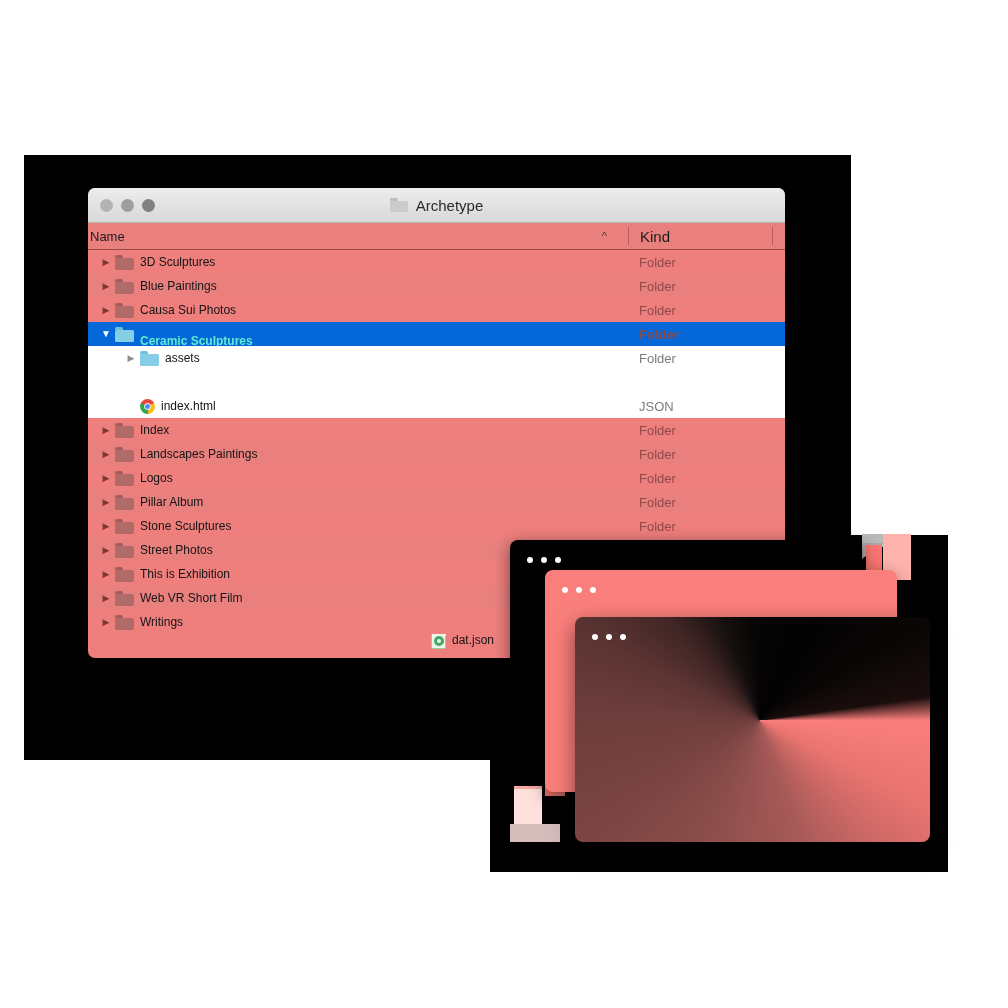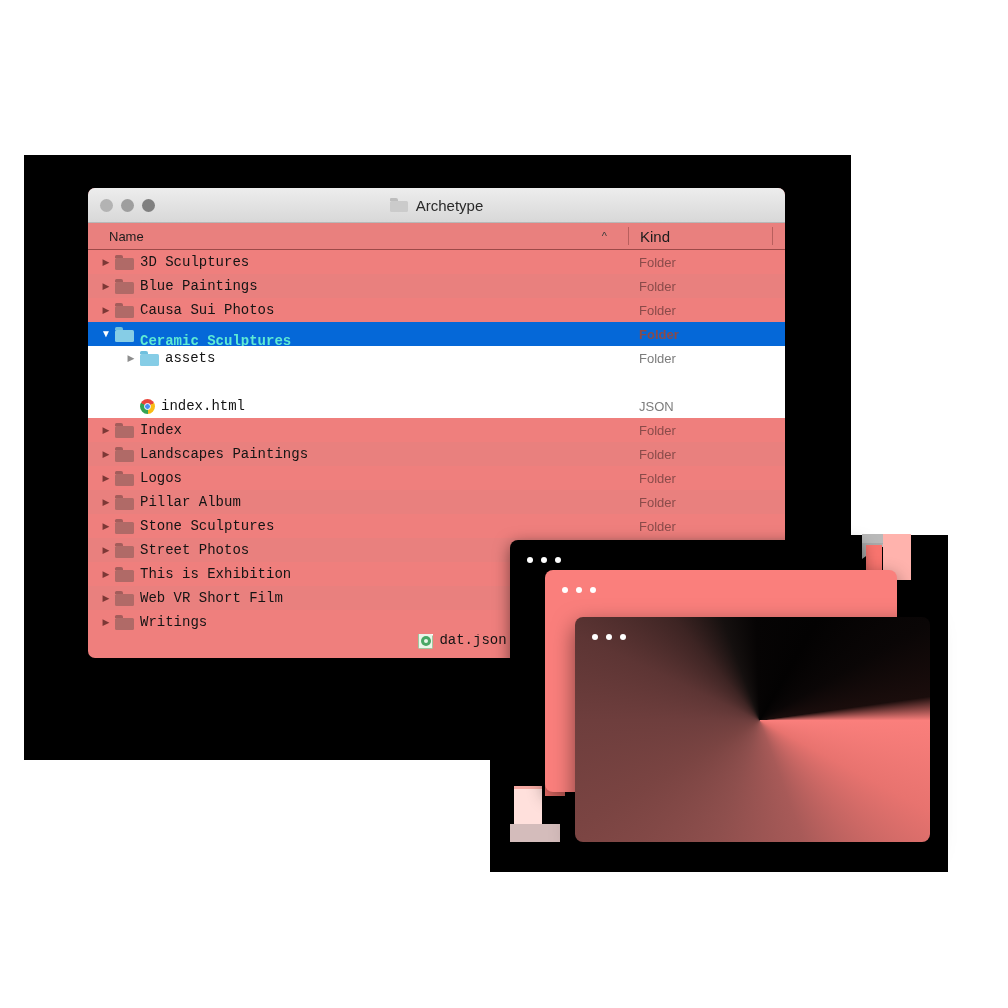--- a/index.html
+++ b/index.html
@@ -164,21 +164,21 @@
   .colheader {
     height: 26px;
     background: #e9807e;
     display: flex;
     align-items: center;
     border-bottom: 1px solid #9c4a48;
     position: relative;
   }
   .col-name {
     flex: 0 0 540px;
-    padding-left: 21px;
+    padding-left: 2px;
     font-size: 13px;
     color: #1c1c1c;
     position: relative;
     height: 100%;
     display: flex;
     align-items: center;
     box-sizing: border-box;
   }
   .sort-caret {
     position: absolute;
@@ -255,25 +255,24 @@
     font-size: 9px;
     line-height: 1;
     color: #7d3836;
     user-select: none;
   }
   .row.child .twisty { color: #8d8d8d; }
   .row.selected .twisty { color: #ffffff; font-size: 10px; }
   .twisty.empty { visibility: hidden; }
 
   .name-label {
-    font-size: 14px;
+    font-size: 12px;
     color: #141414;
     white-space: nowrap;
     margin-left: 6px;
-    font-family: Liberation Mono, monospace;
   }
   .row.selected .name-label { color: #5eead4; font-weight: 700; margin-top: 14px; }
 
   
   .ficon {
     width: 19px; height: 15px;
     position: relative;
     flex: 0 0 19px;
     display: inline-block;
   }

